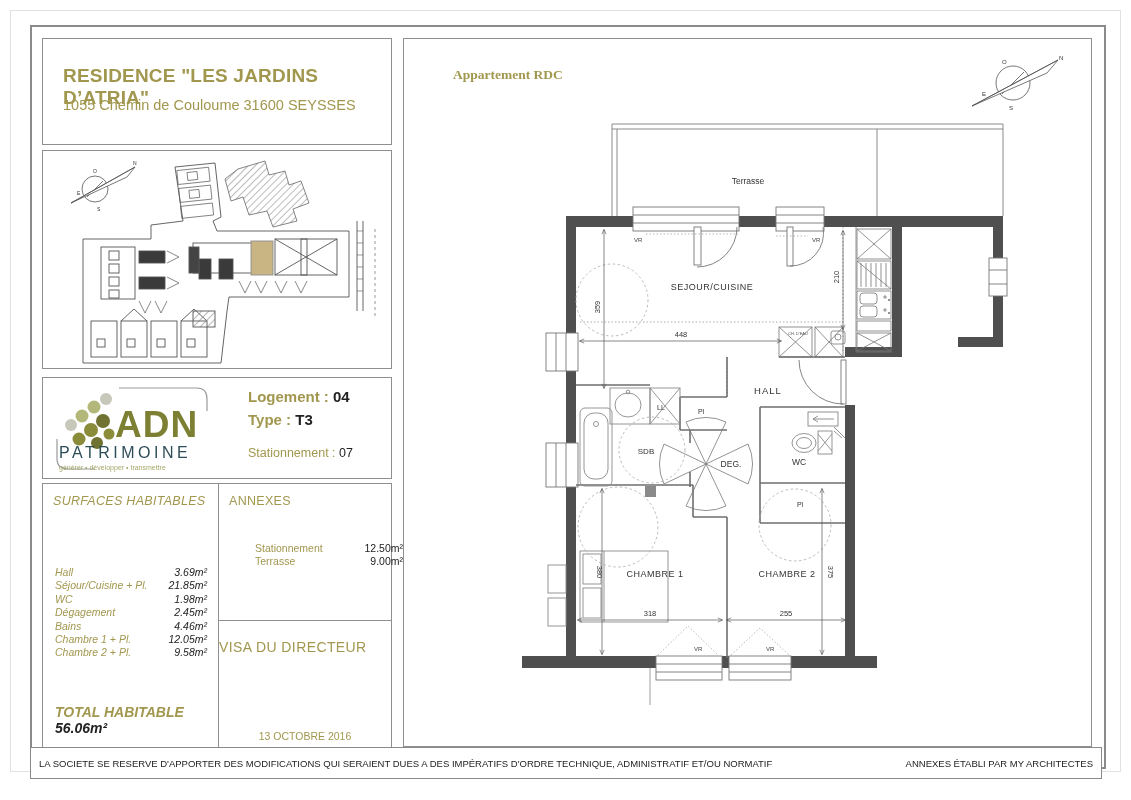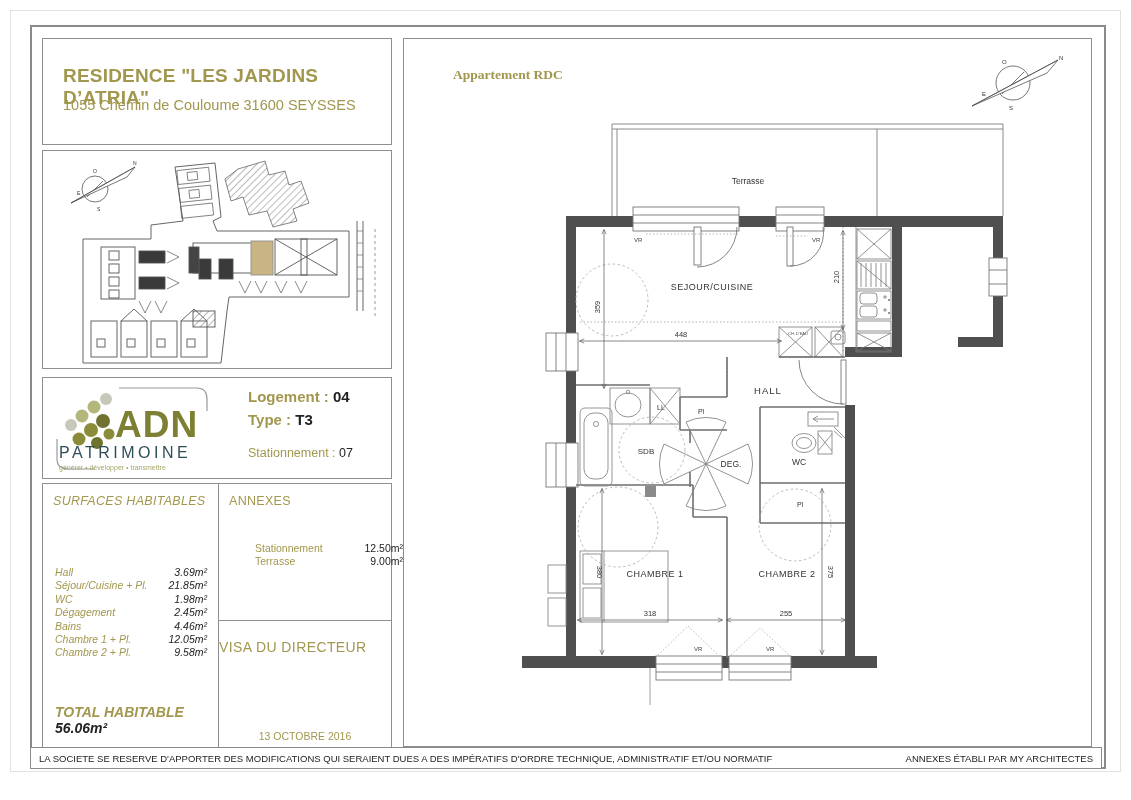--- a/index.html
+++ b/index.html
@@ -34,21 +34,21 @@
   .surf-total .lbl{color:#a2974e;}
   .surf-total .val{color:#222;}
   .anx-rows{position:absolute;left:24px;top:58px;width:148px;margin-left:12px;}
   .anx-row{display:flex;justify-content:space-between;font-size:10.5px;line-height:13px;}
   .anx-row .lbl{color:#a2974e;}
   .anx-row .val{color:#222;}
   .visa-title{position:absolute;left:0;top:18px;width:100%;text-align:left;font-size:14px;color:#a2974e;letter-spacing:.4px;}
   .visa-date{position:absolute;left:0;bottom:6px;width:100%;text-align:center;font-size:10.5px;color:#a2974e;}
   .plan-box{left:403px;top:38px;width:687px;height:707px;font-family:Liberation Serif, serif;}
   .plan-title{position:absolute;left:49px;top:28px;font-size:13.5px;font-weight:bold;color:#a2974e;}
-  .footer-bar{position:absolute;left:30px;top:747px;width:1072px;height:22px;
+  .footer-bar{position:absolute;left:30px;top:747px;width:1072px;height:32px;
         border:1px solid #8a8a8a;border-top:1px solid #8a8a8a;background:#fff;
         display:flex;justify-content:space-between;align-items:center;padding:0 8px;box-sizing:border-box;}
   .footer-bar div{font-size:9.5px;color:#222;white-space:nowrap;}
   svg text{font-family:"Liberation Sans",sans-serif;}
 </style>
 </head>
 <body>
 
 <div id="page">
   <div class="faint-frame"></div>

